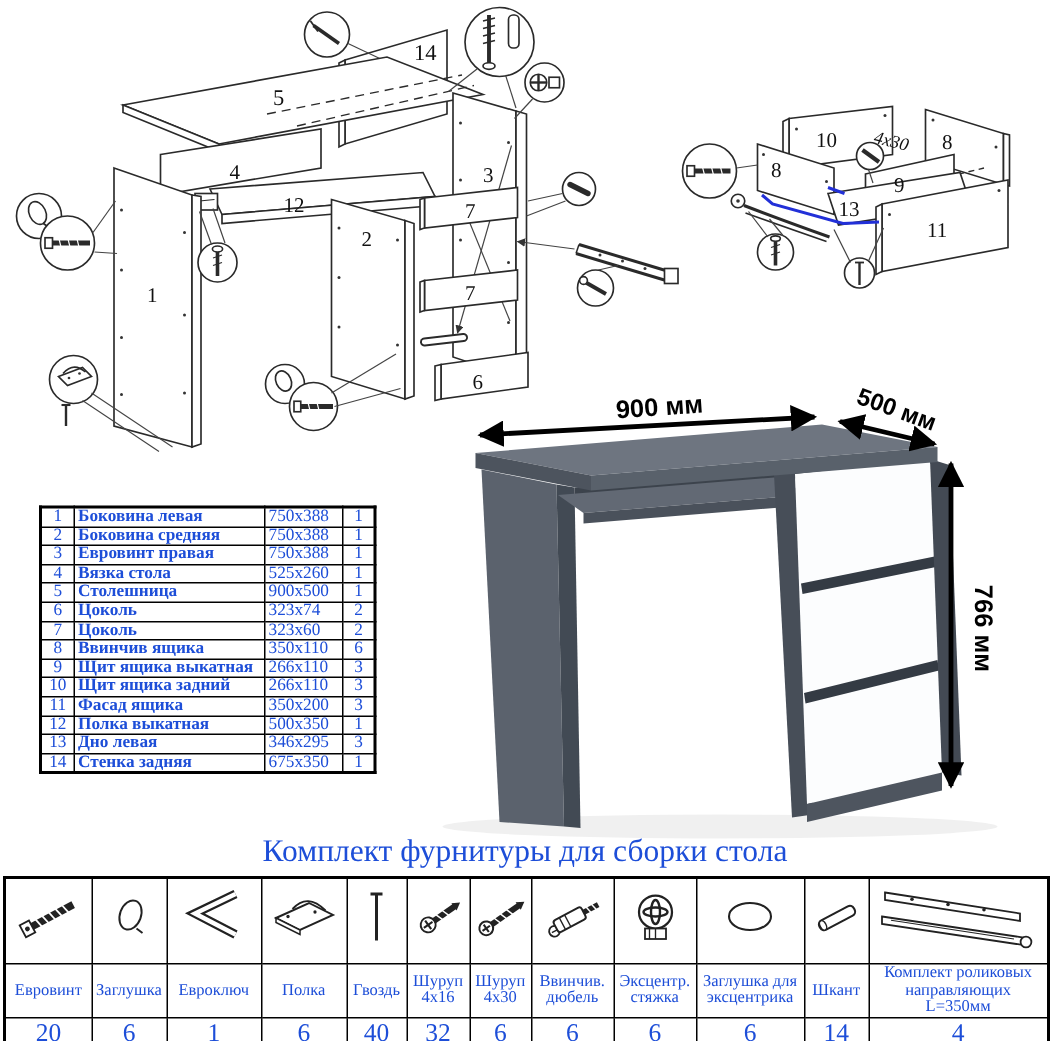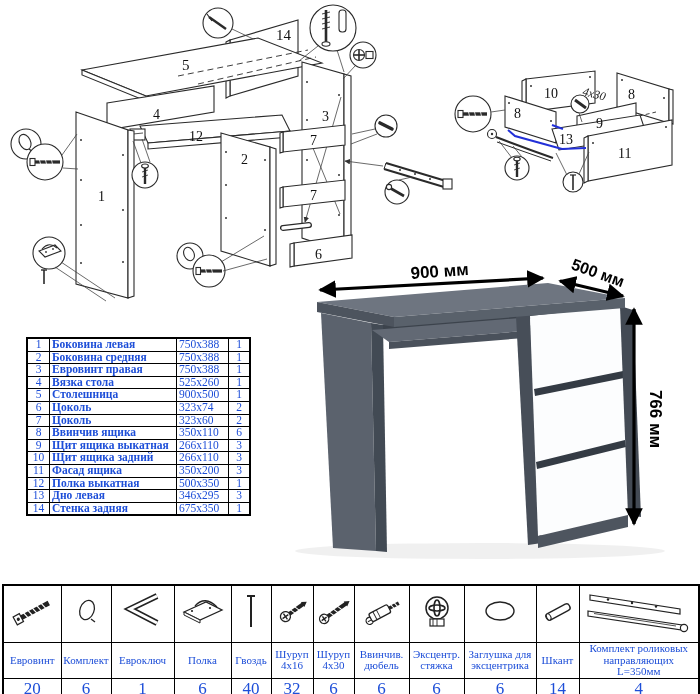--- a/index.html
+++ b/index.html
@@ -441,20 +441,21 @@
         </tr>
     <tr>
           <td class="c-num">14</td>
           <td class="c-name">Стенка задняя</td>
           <td class="c-size">675x350</td>
           <td class="c-qty">1</td>
         </tr>
   </tbody>
 </table>
 
+<div class="hw-title">Комплект фурнитуры для сборки стола</div>
 
 <table class="hw-table">
   <colgroup>
     <col style="width:58px">
         <col style="width:50px">
         <col style="width:63px">
         <col style="width:57px">
     <col style="width:40px">
         <col style="width:42px">
         <col style="width:41px">
@@ -578,21 +579,21 @@
           <circle cx="52" cy="16" r="1.2" fill="#222"></circle>
           <circle cx="76" cy="19.5" r="1.2" fill="#222"></circle>
           <polygon points="8,24 102,38 102,43 8,29" fill="#fff" stroke="#222" stroke-width="1.2"></polygon>
           <line x1="14" y1="26.5" x2="96" y2="39" stroke="#222" stroke-width="0.8"></line>
           <circle cx="104" cy="41" r="3.6" fill="#fff" stroke="#222" stroke-width="1.2"></circle>
         </svg>
       </td>
     </tr>
     <tr class="hw-labels">
       <td>Евровинт</td>
-      <td>Комплект</td>
+      <td>Заглушка</td>
       <td>Евроключ</td>
       <td>Полка</td>
       <td>Гвоздь</td>
       <td>Шуруп 4x16</td>
       <td>Шуруп 4x30</td>
       <td>Ввинчив. дюбель</td>
       <td>Эксцентр. стяжка</td>
       <td>Заглушка для эксцентрика</td>
       <td>Шкант</td>
       <td>Комплект роликовых направляющих L=350мм</td>

